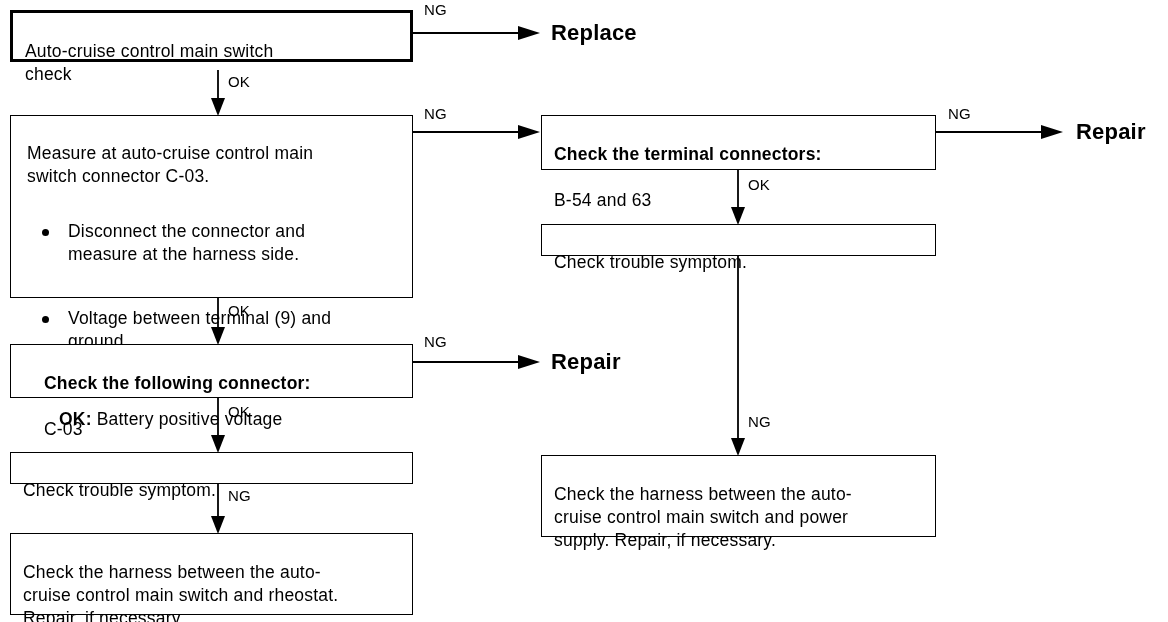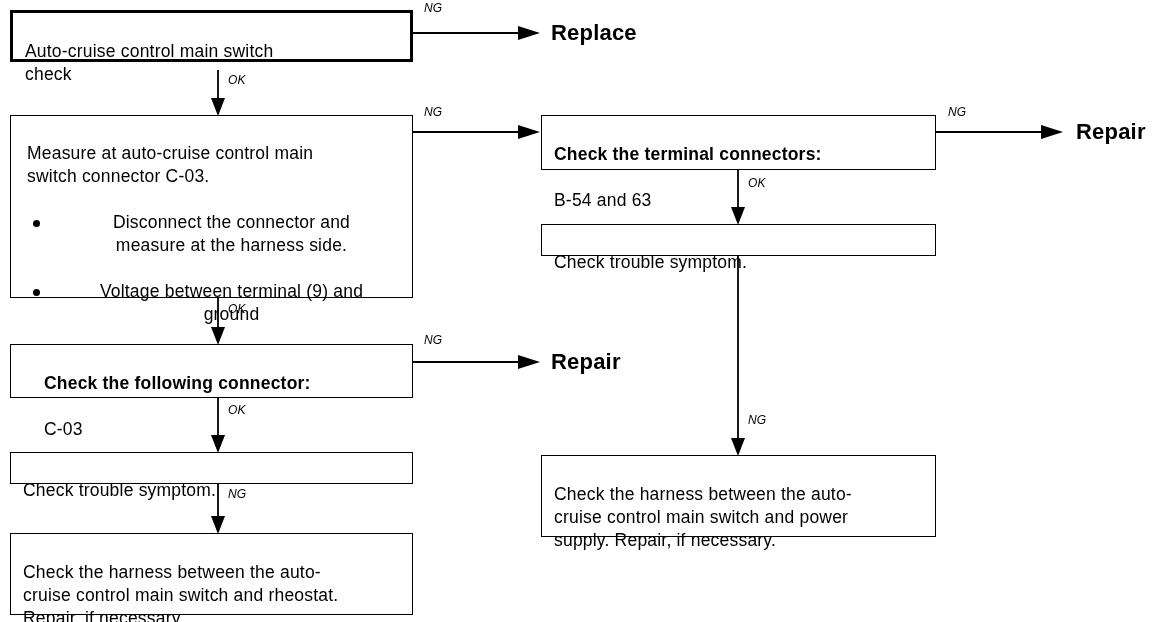--- a/index.html
+++ b/index.html
@@ -29,22 +29,21 @@
   .box.thick { border-width: 3.2px; }
   .box .bold { font-weight: bold; }
 
   .bullets {
     list-style: none;
     margin: 0; padding: 0;
   }
   .bullets li {
     position: relative;
     padding-left: 32px;
-    margin: 0;
-    text-align: center;
+    margin: 9px;
   }
   .bullets li::before {
     content: "";
     position: absolute;
     left: 6px; top: 9px;
     width: 7px; height: 7px;
     border-radius: 50%;
     background: #000;
   }
   .sub-line { padding-left: 32px; display: block; }
@@ -52,24 +51,23 @@
   .term {
     position: absolute;
     font-size: 22px;
     font-weight: bold;
     letter-spacing: 0.2px;
     white-space: nowrap;
   }
 
   .edge-label {
     position: absolute;
-    font-size: 12px;
+    font-size: 15px;
     letter-spacing: 0.2px;
     white-space: nowrap;
-    font-style: italic;
   }
 
   svg.wires {
     position: absolute;
     left: 0; top: 0;
     width: 1168px; height: 622px;
     overflow: visible;
     pointer-events: none;
   }
   svg.wires line { stroke: #000; stroke-width: 1.8; }

